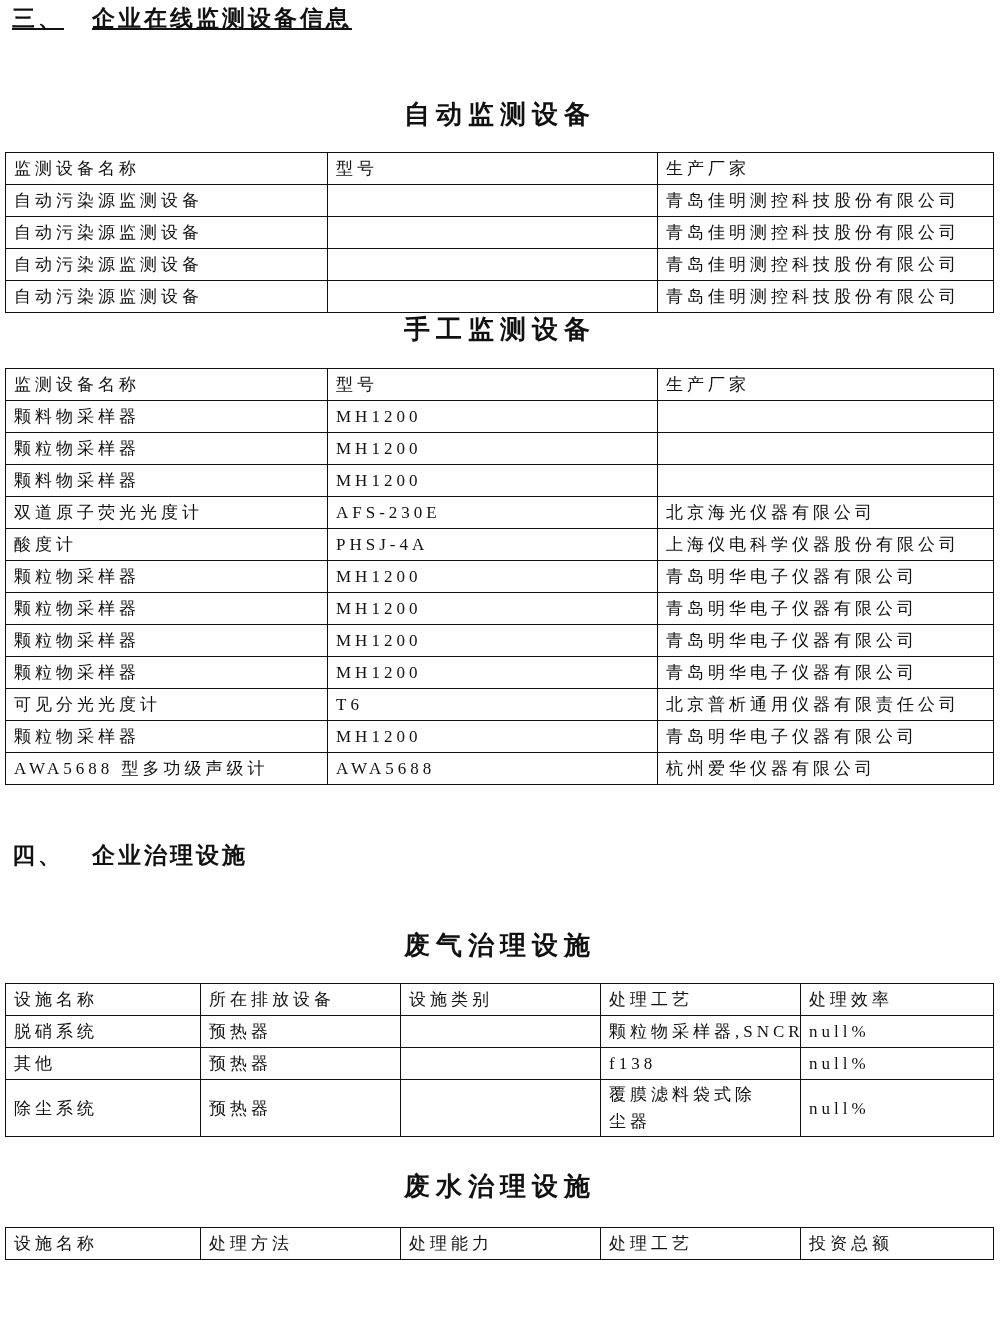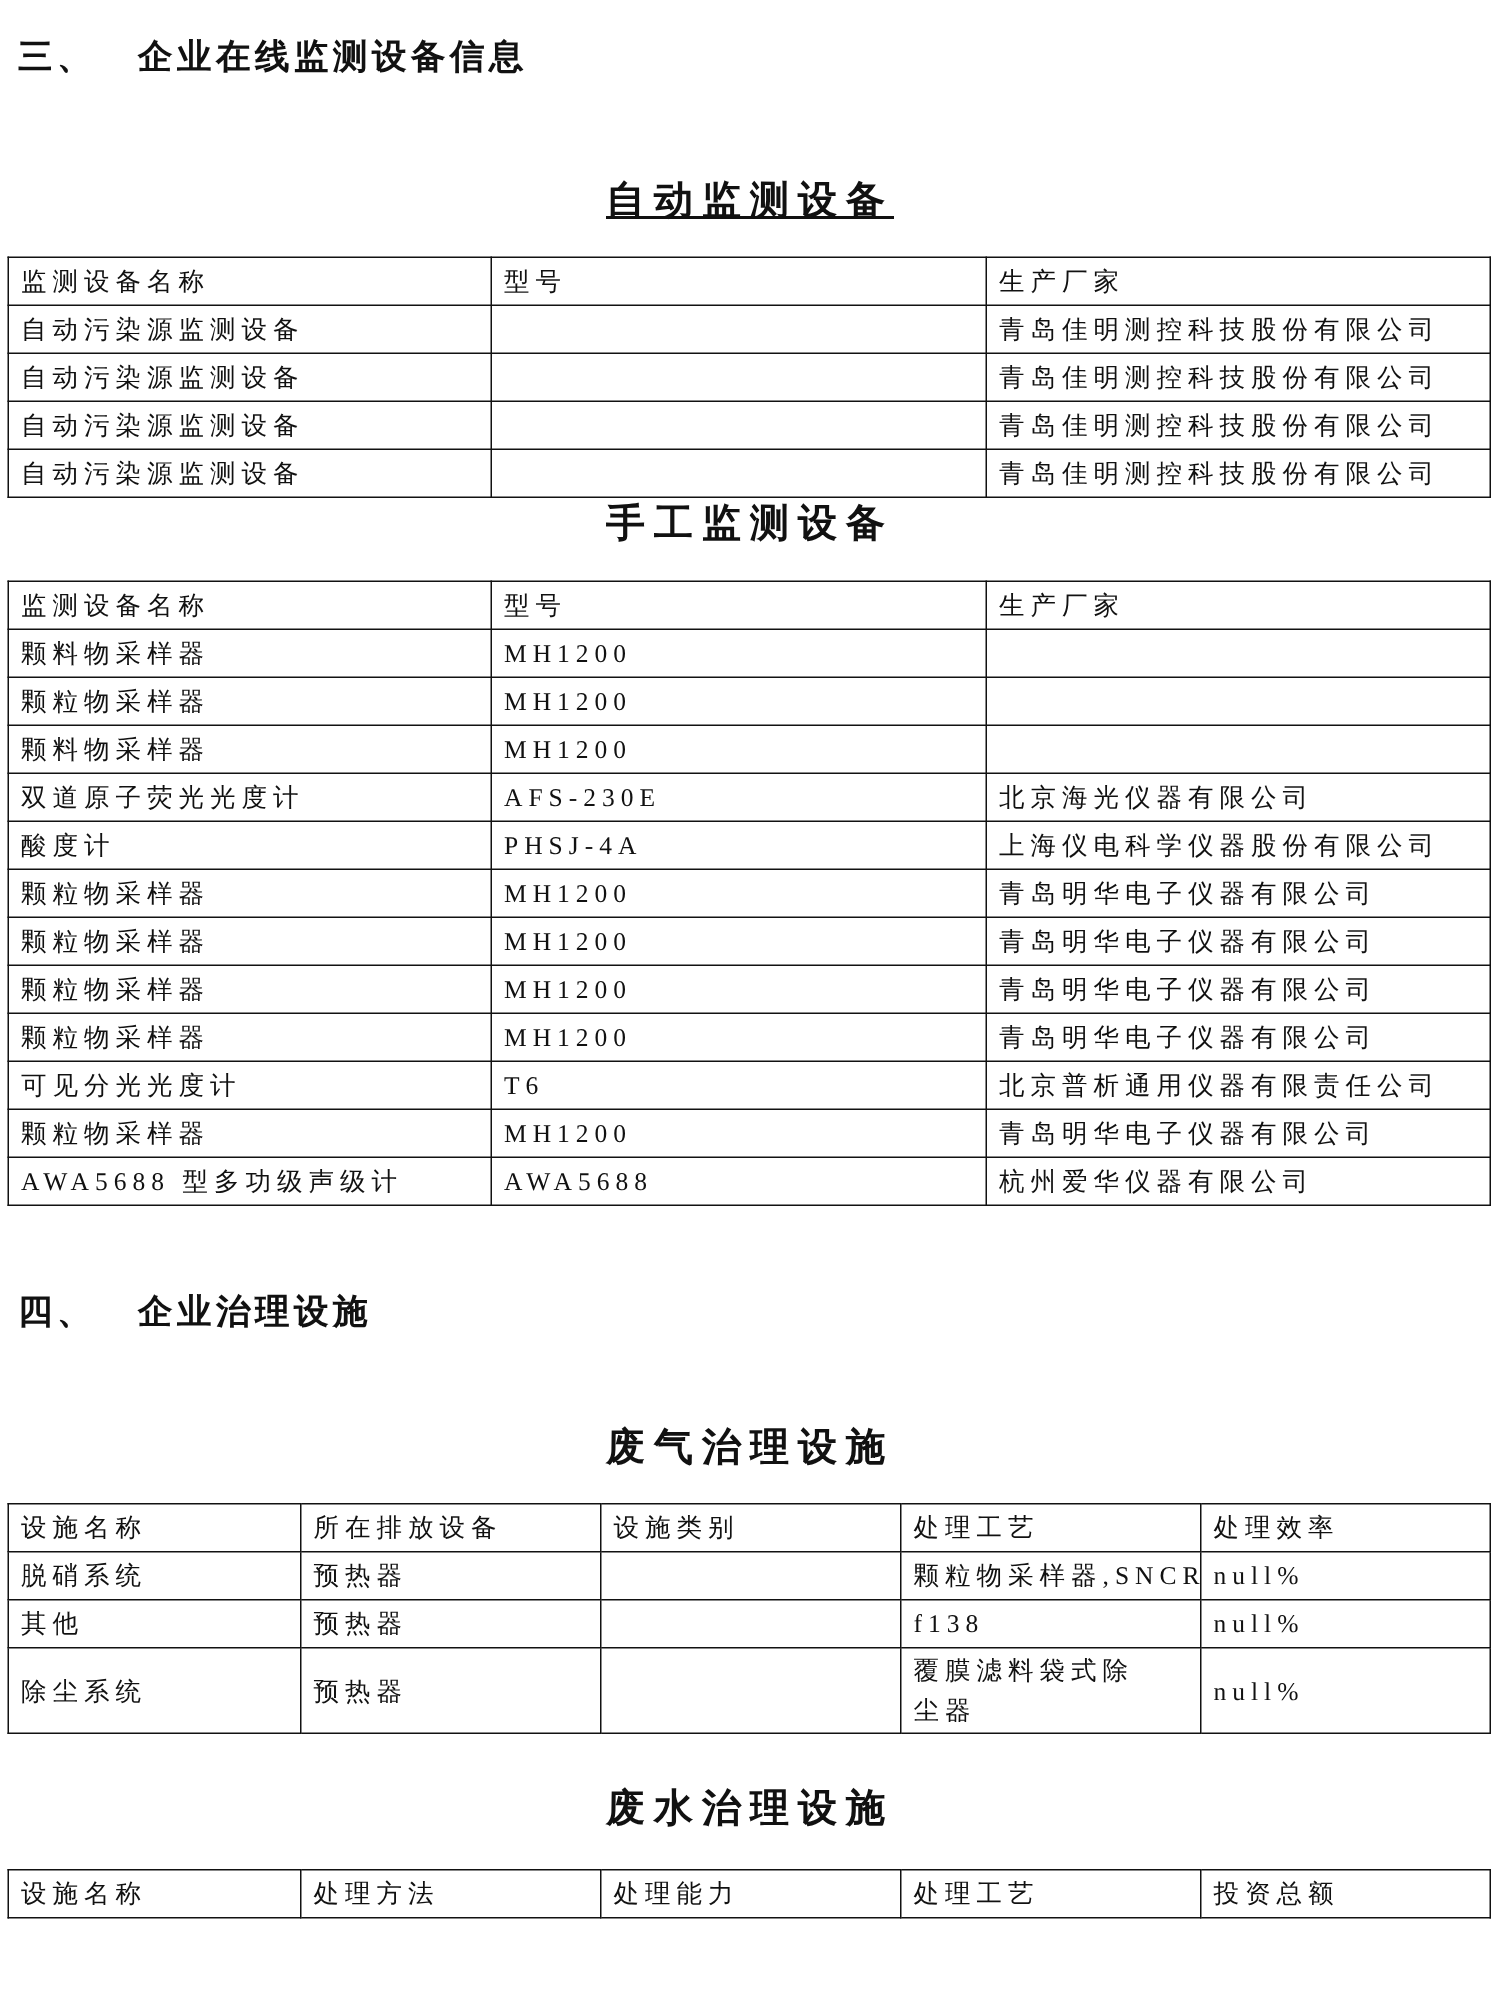--- a/index.html
+++ b/index.html
@@ -17,30 +17,30 @@
   .section-heading {
     font-size: 23px;
     font-weight: bold;
     letter-spacing: 3px;
     margin-left: 12px;
     line-height: 30px;
   }
   .section-heading .num {
     margin-right: 28px;
   }
-  .heading-1 { padding-top: 23px; }
+  .heading-1 { padding-top: 4px; text-decoration: underline; }
   .heading-2 { margin-top: 56px; }
   .table-title {
     text-align: center;
     font-size: 26px;
     font-weight: bold;
     letter-spacing: 6px;
     line-height: 34px;
   }
-  .title-1 { margin-top: 64px; text-decoration: underline; }
+  .title-1 { margin-top: 64px; }
   .title-2 { }
   .title-3 { margin-top: 58px; }
   .title-4 { margin-top: 33px; }
   table {
     border-collapse: collapse;
     table-layout: fixed;
     width: 988px;
     margin-left: 5px;
     font-family: Liberation Serif, serif;
   }

